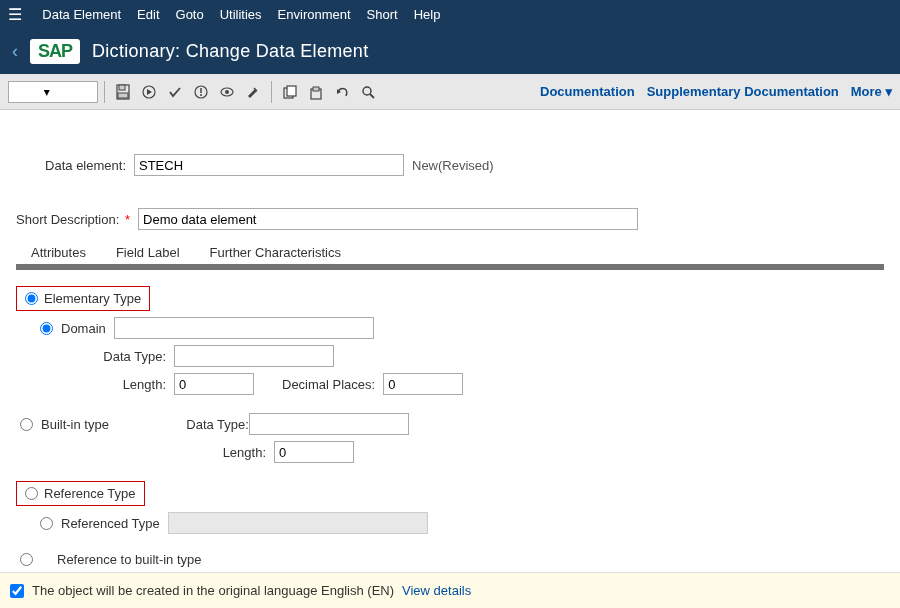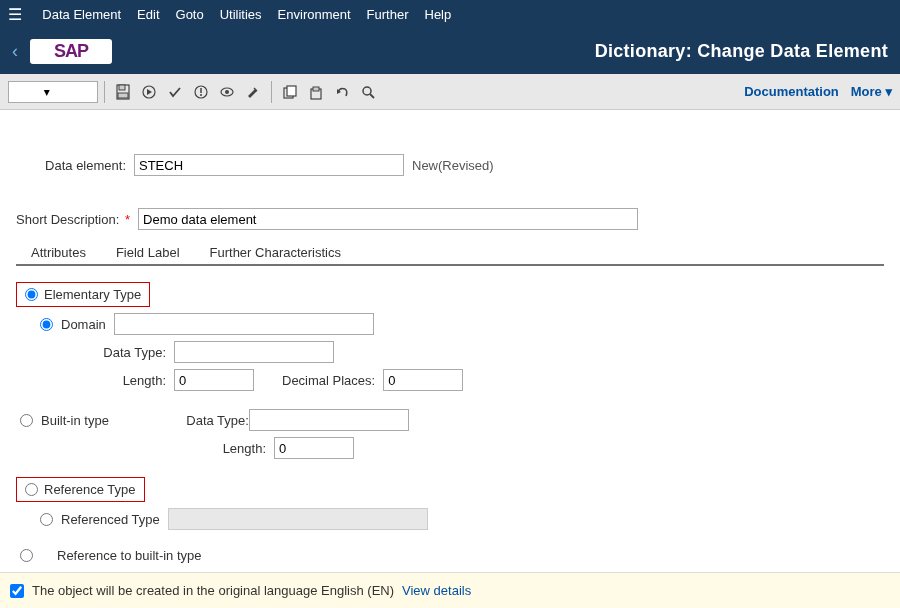--- a/index.html
+++ b/index.html
@@ -37,32 +37,32 @@
       padding: 0 12px;
       gap: 12px;
     }
     .back-arrow {
       color: #7ab4e0;
       font-size: 18px;
       cursor: pointer;
     }
     .sap-logo {
       background: white;
-      color: #701a75;
+      color: #15803d;
       font-weight: bold;
       font-size: 18px;
-      padding: 2px 24px;
+      padding: 2px 8px;
       border-radius: 3px;
       letter-spacing: -1px;
     }
     .title-text {
       flex: 1;
-      text-align: right;
+      text-align: left;
       font-size: 18px;
-      font-weight: bold;
+      font-weight: normal;
       letter-spacing: 0.3px;
     }
 
     
     .toolbar {
       background: #e8e8e8;
       border-bottom: 1px solid #ccc;
       display: flex;
       align-items: center;
       height: 36px;
@@ -155,21 +155,21 @@
     .data-element-input { width: 270px; }
     .description-input { width: 500px; }
     .status-text {
       color: #555;
       font-size: 13px;
     }
 
     
     .tabs-row {
       display: flex;
-      border-bottom: 2px solid #737373;
+      border-bottom: 6px solid #737373;
       margin: 8px 0 16px 0;
     }
     .tab {
       padding: 5px 14px;
       cursor: pointer;
       font-size: 13px;
       color: #333;
       border: 1px solid transparent;
       border-bottom: none;
       position: relative;
@@ -297,21 +297,21 @@
 </head>
 <body>
 
 <div class="menu-bar">
   <span class="hamburger">☰</span>
   <span class="menu-item">Data Element</span>
   <span class="menu-item">Edit</span>
   <span class="menu-item">Goto</span>
   <span class="menu-item">Utilities</span>
   <span class="menu-item">Environment</span>
-  <span class="menu-item">Further</span>
+  <span class="menu-item">Short</span>
   <span class="menu-item">Help</span>
 </div>
 
 <div class="title-bar">
   <span class="back-arrow">‹</span>
   <span class="sap-logo">SAP</span>
   <span class="title-text">Dictionary: Change Data Element</span>
 </div>
 
 <div class="toolbar">
@@ -379,20 +379,21 @@
     </svg>
   </button>
   <button class="toolbar-icon-btn" title="Search">
     <svg width="16" height="16" viewBox="0 0 16 16">
       <circle cx="7" cy="7" r="4" fill="none" stroke="#444" stroke-width="1.5"></circle>
       <line x1="10" y1="10" x2="14" y2="14" stroke="#444" stroke-width="1.8"></line>
     </svg>
   </button>
   <div class="toolbar-text-links">
     <a class="toolbar-link">Documentation</a>
+    <a class="toolbar-link">Supplementary Documentation</a>
     <a class="toolbar-link">
       <span>More</span>
       <span>▾</span>
     </a>
   </div>
 </div>
 
 <div class="main-content">
 
   <div class="form-row">

